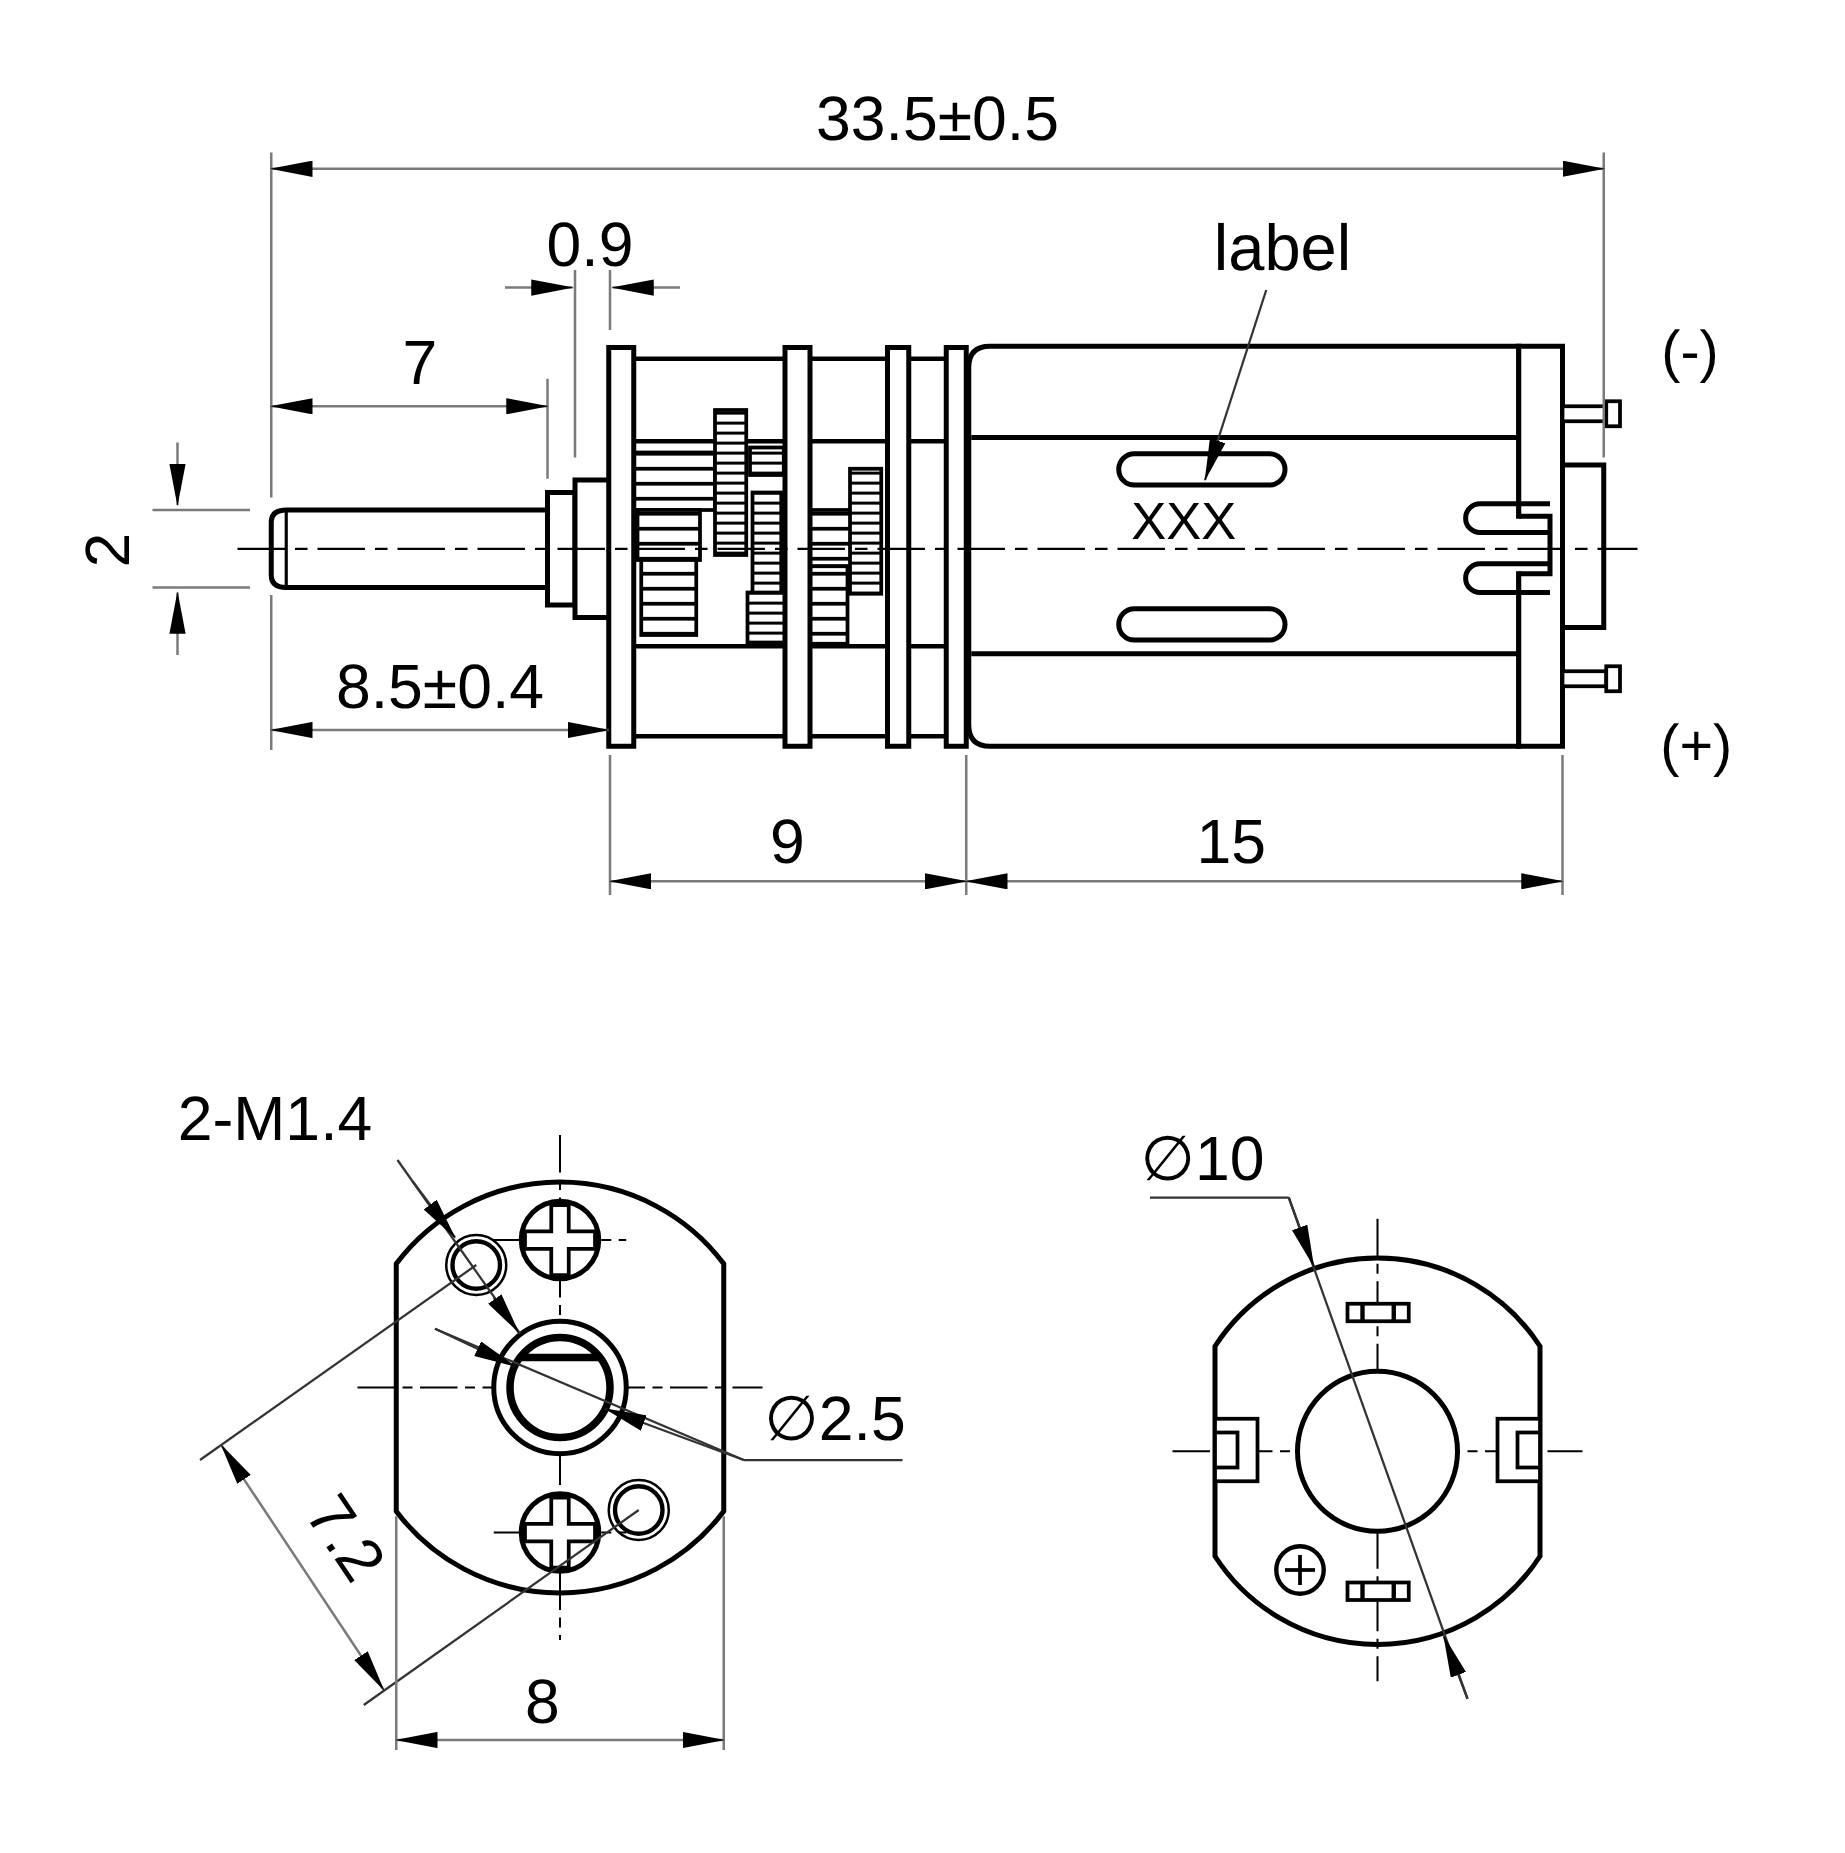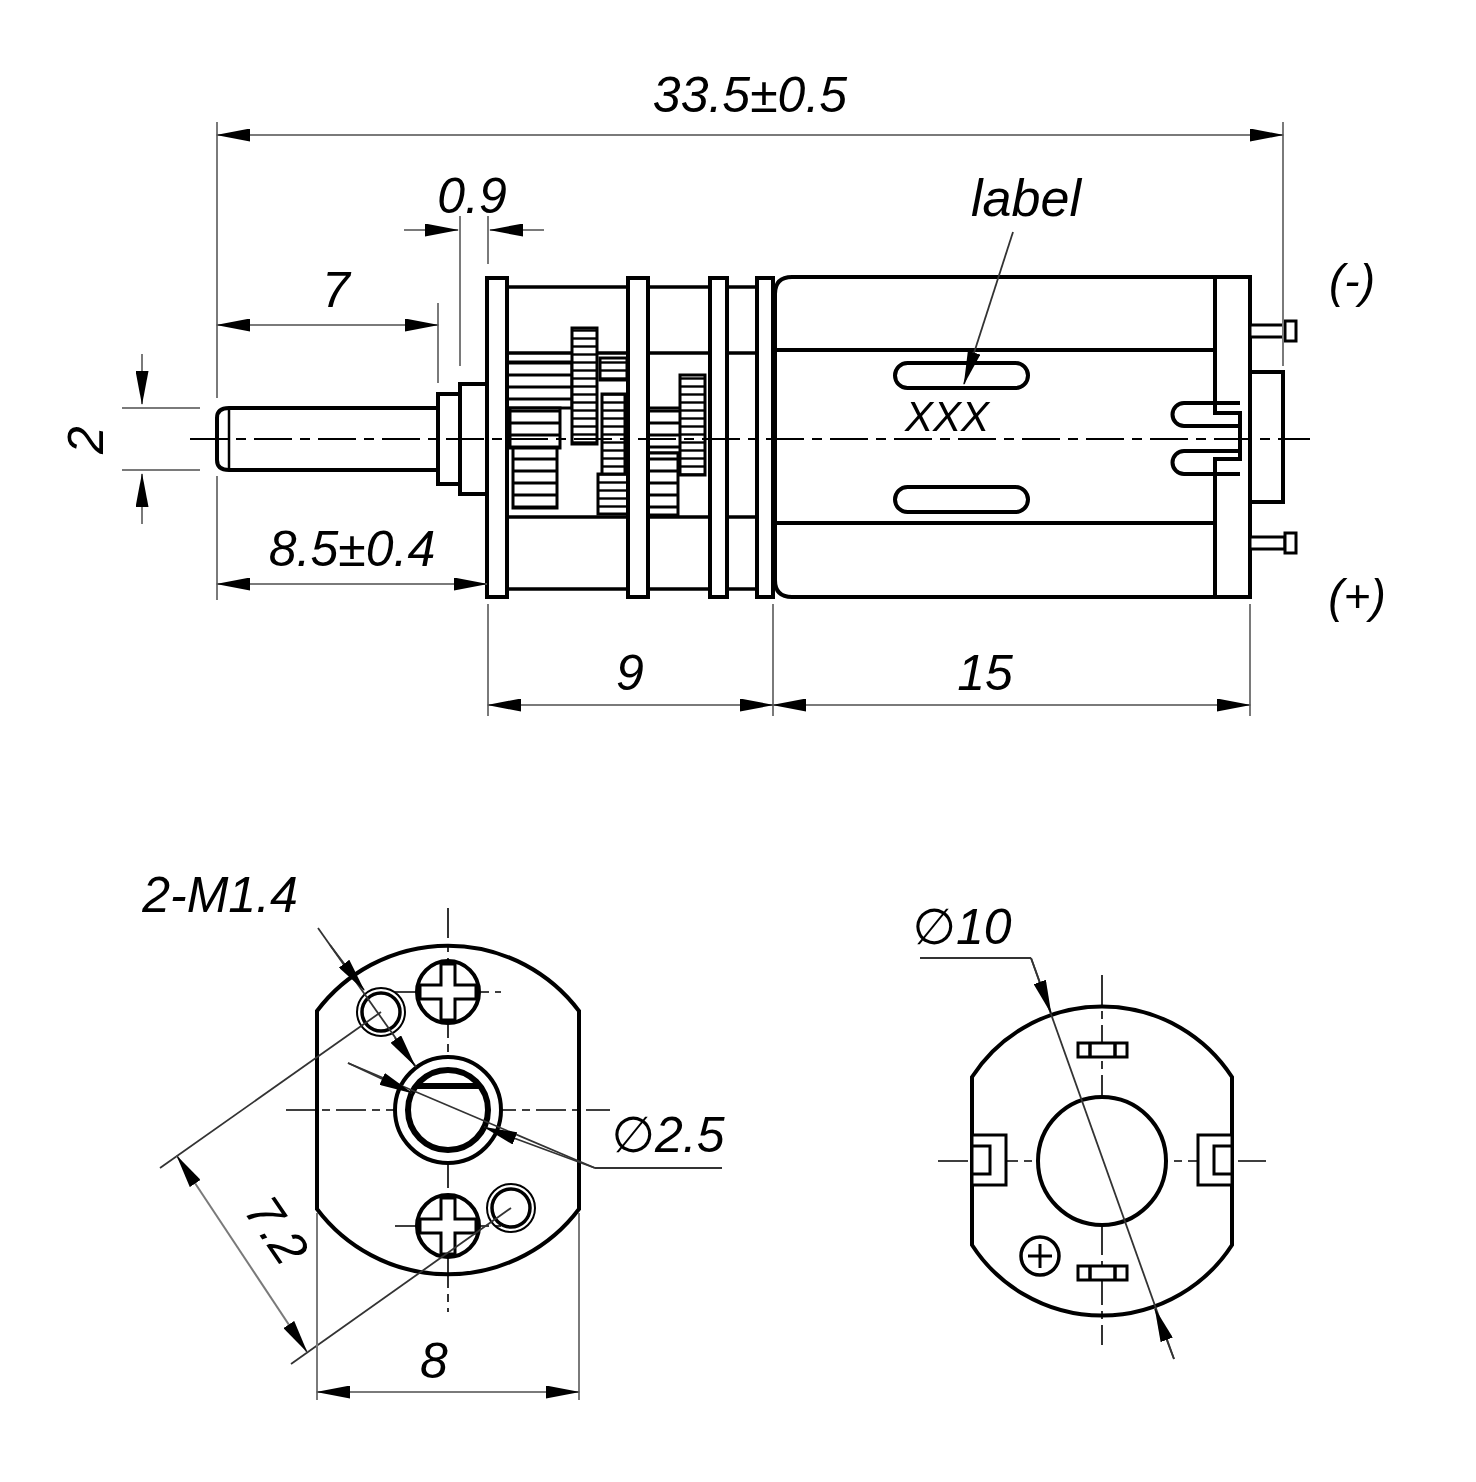--- a/index.html
+++ b/index.html
@@ -1,16 +1,16 @@
 <!DOCTYPE html>
 <html><head>
 <meta charset="utf-8">
 <style>
   html,body{margin:0;padding:0;background:#ffffff;}
-  .stage{width:1476px;height:1482px;position:relative;background:#fff;font-style:italic;}
+  .stage{width:1476px;height:1482px;position:relative;background:#fff;}
   svg{display:block;}
   text{font-family:"Liberation Sans","DejaVu Sans",sans-serif;fill:#000;}
   .outline{fill:#ffffff;stroke:#000000;stroke-width:4;}
   .outline3{fill:#ffffff;stroke:#000000;stroke-width:3;}
   .ln{stroke:#000000;stroke-width:3.5;fill:none;}
   .ln4{stroke:#000000;stroke-width:4;fill:none;}
   .gear{fill:url(#teeth);stroke:#000;stroke-width:3;}
   .gear2{fill:url(#teeth2);stroke:#000;stroke-width:3;}
   .dim{stroke:#7a7a7a;stroke-width:2;fill:none;}
   .leader{stroke:#333333;stroke-width:1.8;fill:none;}

